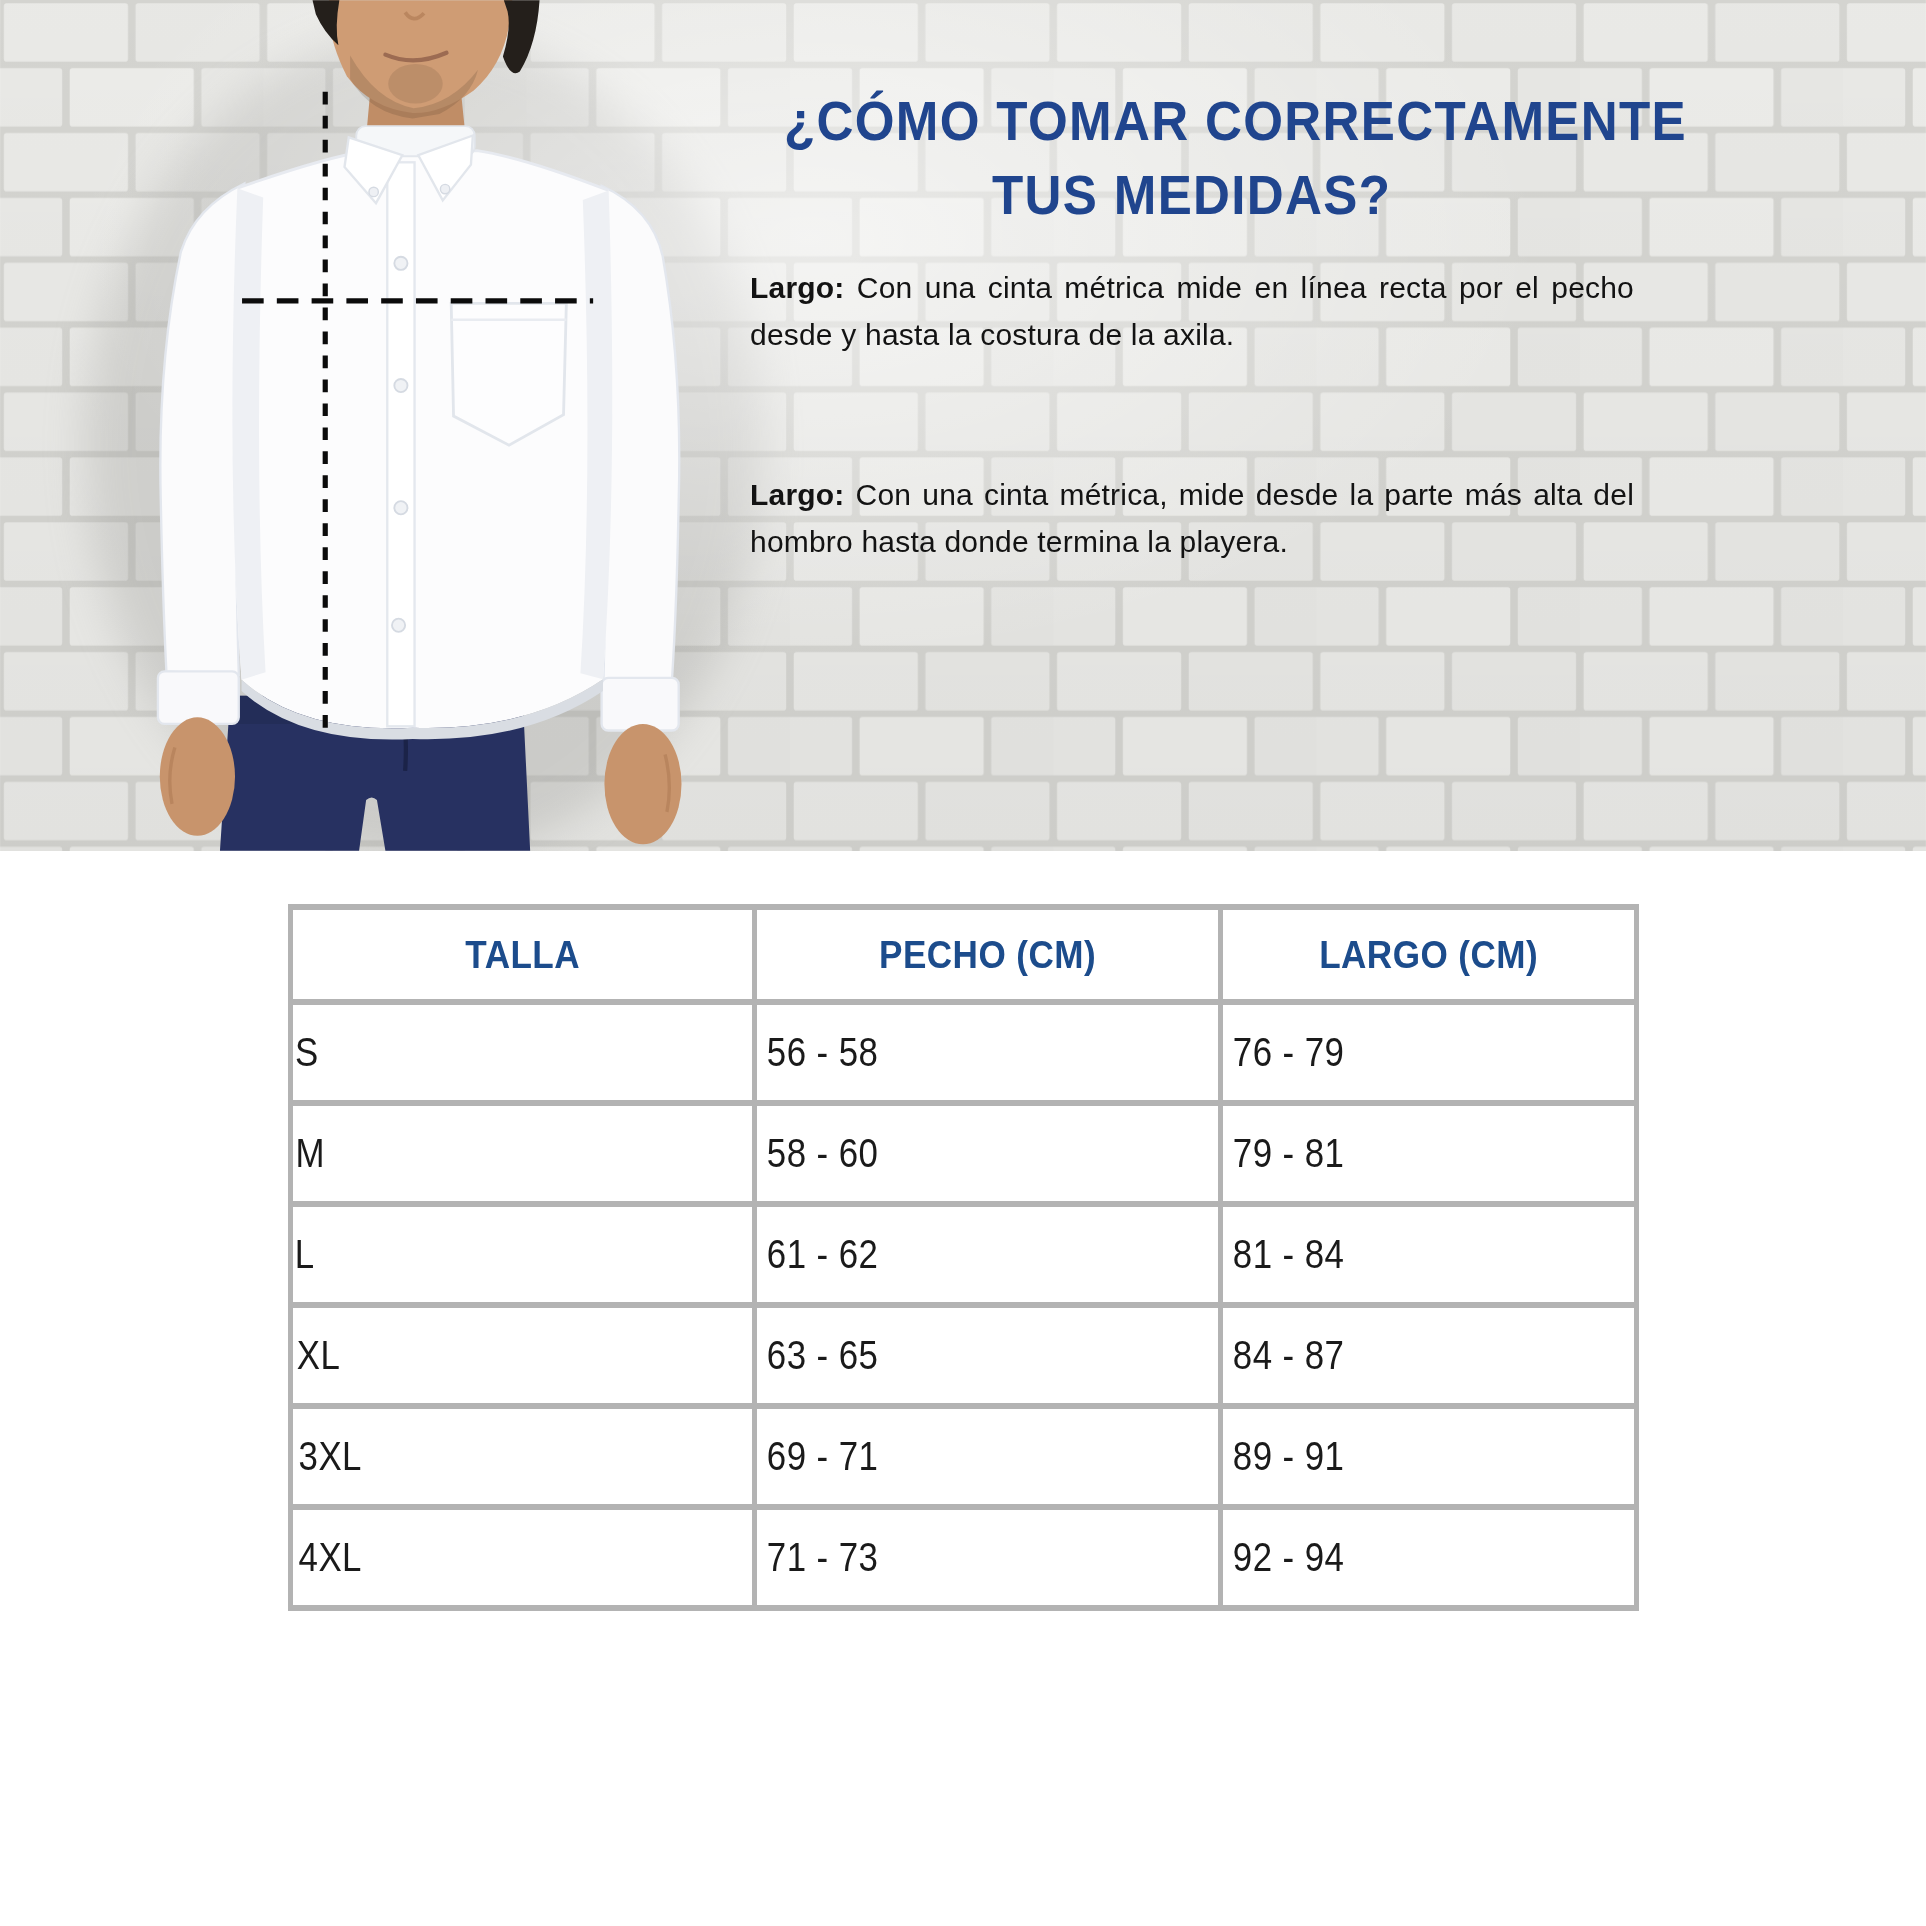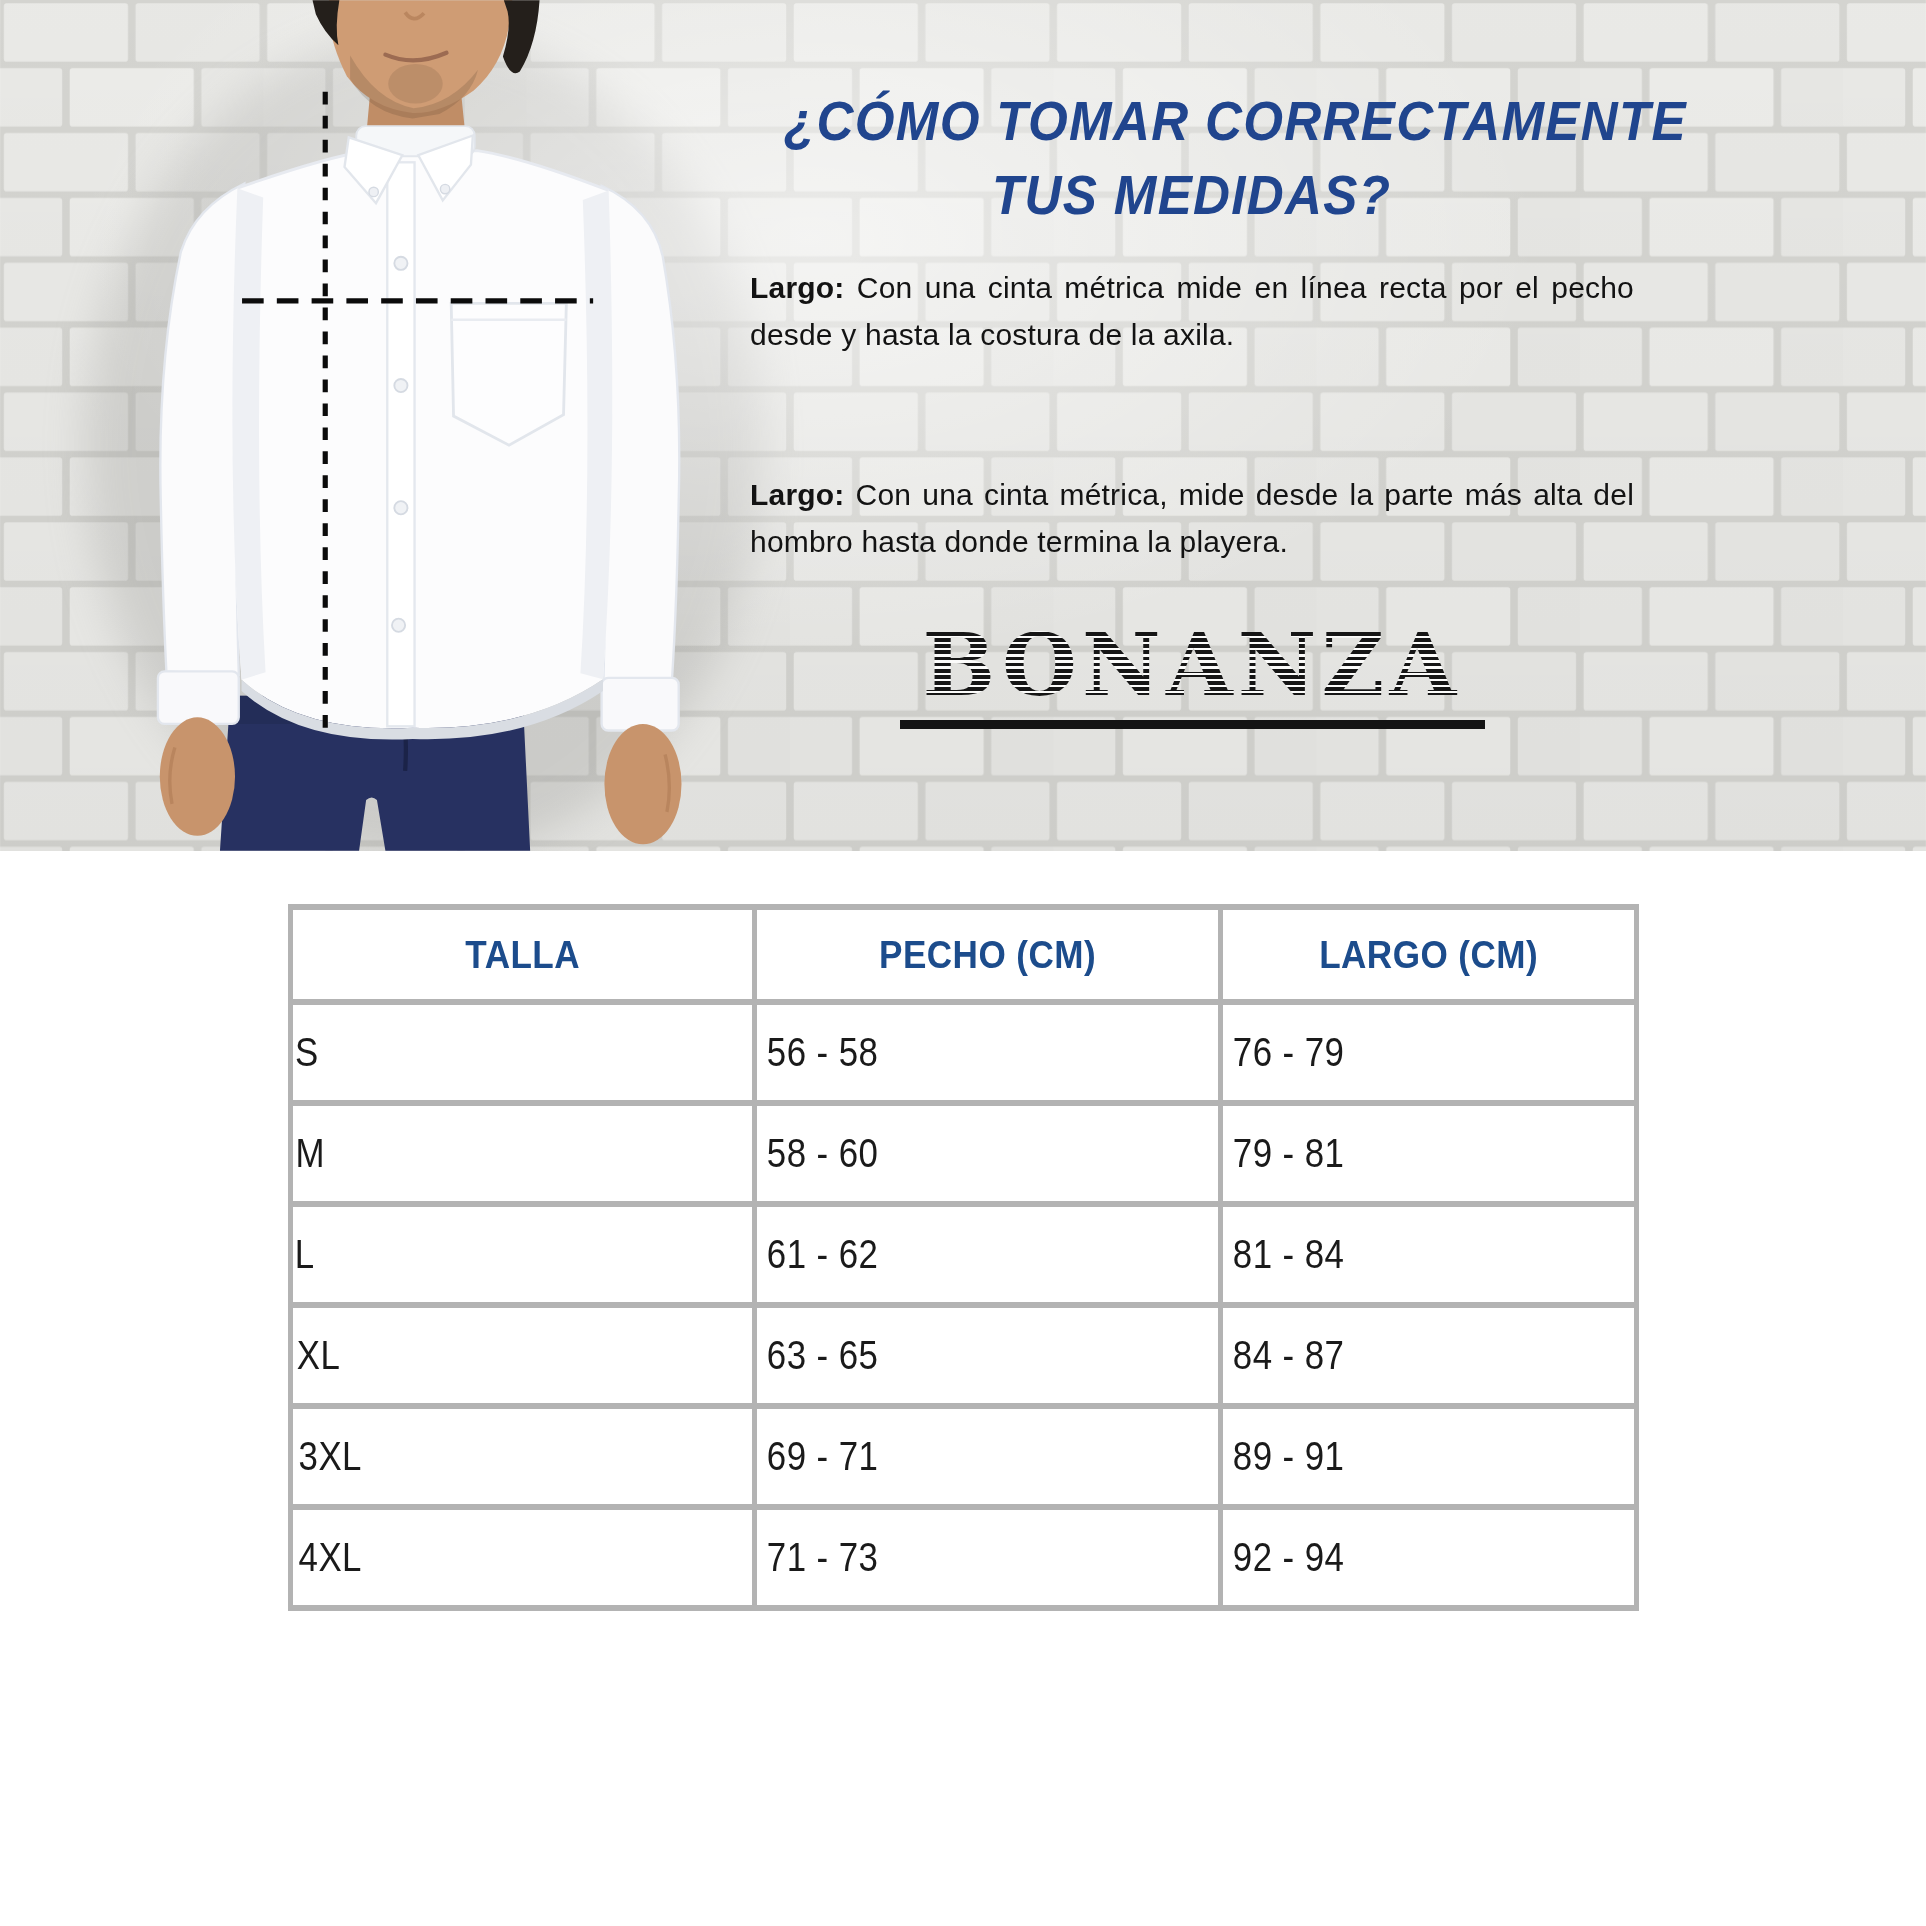--- a/index.html
+++ b/index.html
@@ -9,21 +9,21 @@
   
   .hero{position:absolute;left:0;top:0;width:1926px;height:851px;overflow:hidden;}
   .wall-svg{position:absolute;left:0;top:0;}
   .wall-light{position:absolute;left:0;top:0;width:1926px;height:851px;
       background:radial-gradient(ellipse 1223px 705px at 42% 28%, rgba(255,255,255,0.55), rgba(255,255,255,0) 60%),
                  linear-gradient(180deg, rgba(0,0,0,0.02), rgba(0,0,0,0.05));}
   .model-svg{position:absolute;left:0;top:0;}
 
   .hero-text{position:absolute;left:750px;top:0;width:884px;height:851px;}
   .howto-title{position:absolute;left:0;top:84px;width:100%;text-align:center;
-      color:#20458E;font-weight:800;font-size:55px;line-height:74px;letter-spacing:1.4px;font-style:italic;}
+      color:#20458E;font-weight:800;font-size:55px;line-height:74px;letter-spacing:1.4px;}
   .howto-title .tline{display:inline-block;transform:scaleX(.93);white-space:nowrap;}
   .measure-par{position:absolute;left:0;width:100%;text-align:justify;
       color:#131313;font-size:30px;line-height:47px;letter-spacing:0.2px;}
   .par-pecho{top:234px;}
   .par-largo{top:441px;}
   .measure-par b{font-weight:800;}
 
   .brand{position:absolute;left:0;top:620px;width:100%;text-align:center;}
   .brand-word{display:inline-block;font-family:"DejaVu Serif",serif;font-weight:700;
       font-size:86px;line-height:89px;letter-spacing:5.2px;
@@ -142,24 +142,20 @@
     <div class="hero-text">
       <div class="howto-title">
         <span class="tline">¿CÓMO TOMAR CORRECTAMENTE</span><br>
         <span class="tline">TUS MEDIDAS?</span>
       </div>
 
       <p class="measure-par par-pecho"><b>Largo:</b> <span>Con una cinta métrica mide en línea recta por el pecho desde y hasta la costura de la axila.</span></p>
 
       <p class="measure-par par-largo"><b>Largo:</b> <span>Con una cinta métrica, mide desde la parte más alta del hombro hasta donde termina la playera.</span></p>
 
-      <div class="brand">
-        <span class="brand-word">BONANZA</span>
-        <div class="brand-underline"></div>
-      </div>
     </div>
   </div>
 
   <table class="size-table">
     <colgroup>
       <col style="width:464px">
         <col style="width:466px">
         <col style="width:416px">
     </colgroup>
     <thead>

